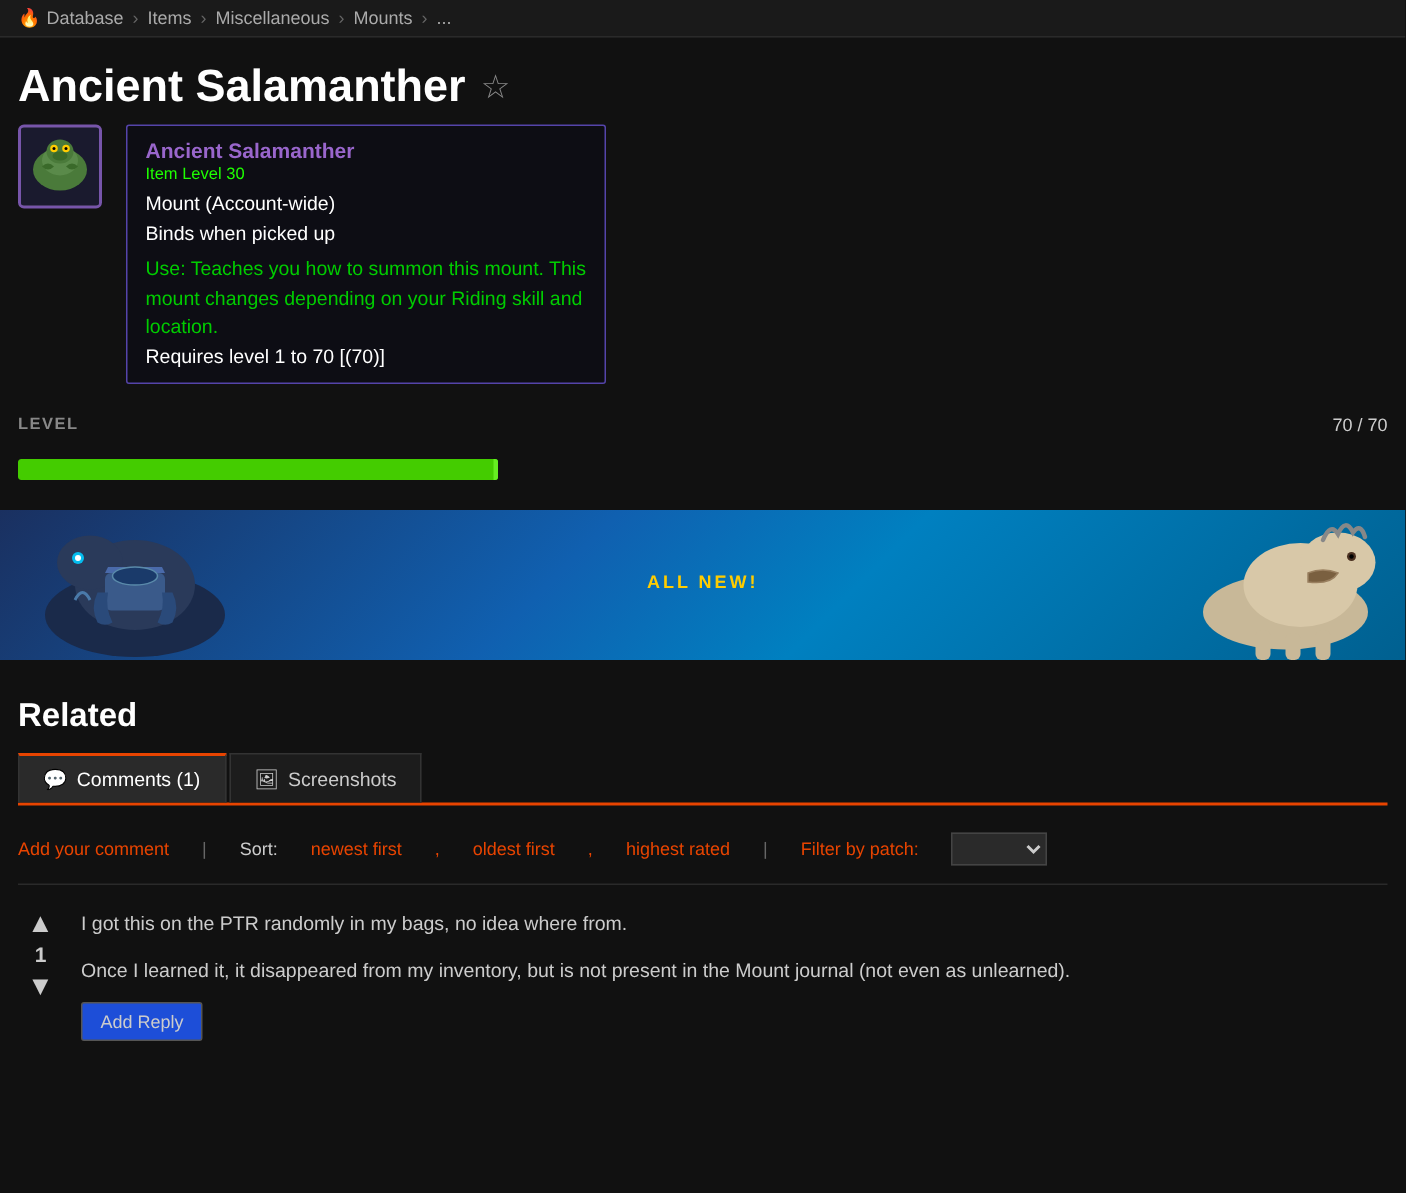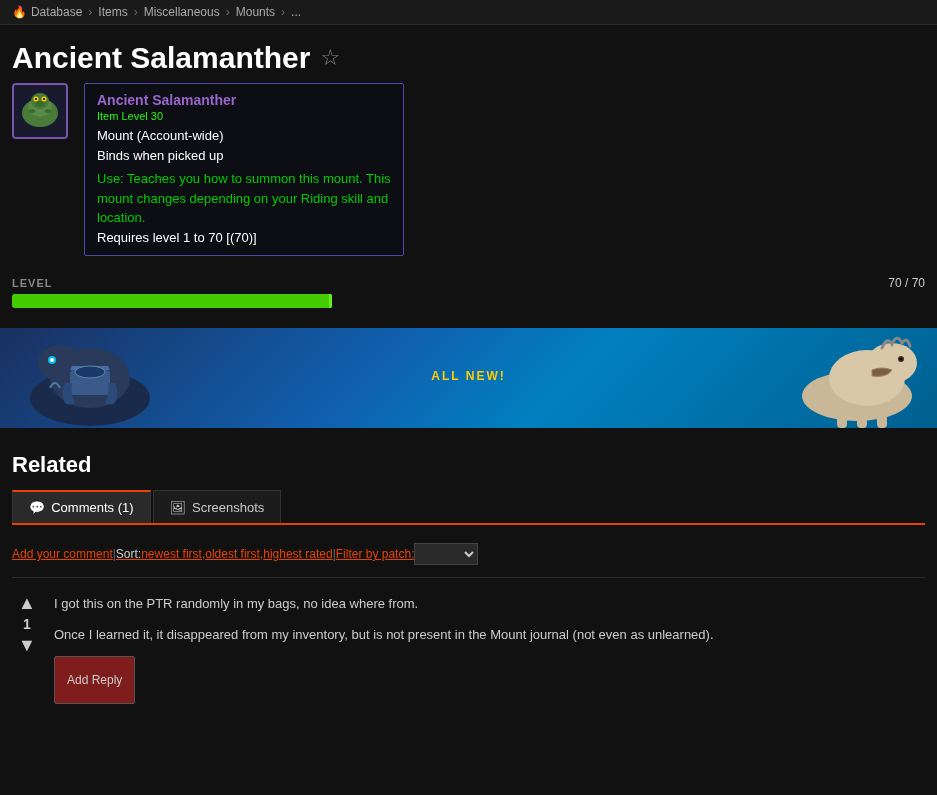--- a/index.html
+++ b/index.html
@@ -110,21 +110,21 @@
     }
 
     
     .level-bar-section {
       padding: 0 12px 20px 12px;
     }
     .level-label-row {
       display: flex;
       justify-content: space-between;
       align-items: center;
-      margin-bottom: 4px;
+      margin-bottom: 16px;
     }
     .level-label {
       color: #888;
       font-size: 11px;
       letter-spacing: 1px;
       font-weight: bold;
     }
     .level-value {
       color: #ccc;
       font-size: 12px;
@@ -231,26 +231,25 @@
       background: #2a2a2a;
       color: #fff;
       border-top: 2px solid #e84400;
     }
     .tab-icon { font-size: 13px; }
 
     
     .sort-row {
       display: flex;
       align-items: center;
-      gap: 0;
+      gap: 22px;
       font-size: 12px;
       color: #e84400;
       padding: 6px 0 12px 0;
       flex-wrap: wrap;
-      text-decoration: underline;
     }
     .sort-row .sort-label { color: #ccc; }
     .sort-row a { color: #e84400; text-decoration: none; cursor: pointer; }
     .sort-row .divider { color: #666; }
     .sort-row select {
       background: #2a2a2a;
       border: 1px solid #444;
       color: #ccc;
       padding: 2px 4px;
       font-size: 12px;
@@ -293,24 +292,24 @@
     }
     .comment-meta .author { color: #ff8c00; font-weight: bold; }
     .comment-meta .strikethrough { text-decoration: line-through; color: #666; }
     .comment-text {
       color: #ccc;
       font-size: 13px;
       line-height: 1.6;
       margin-bottom: 10px;
     }
     .add-reply-btn {
-      background: #7f1d1d;
+      background: #1d4ed8;
       border: 1px solid #555;
       color: #ccc;
-      padding: 16px 12px;
+      padding: 5px 12px;
       font-size: 12px;
       cursor: pointer;
       border-radius: 2px;
     }
   </style>
 </head>
 <body>
 
 <div class="breadcrumb">
   <span>🔥</span>

